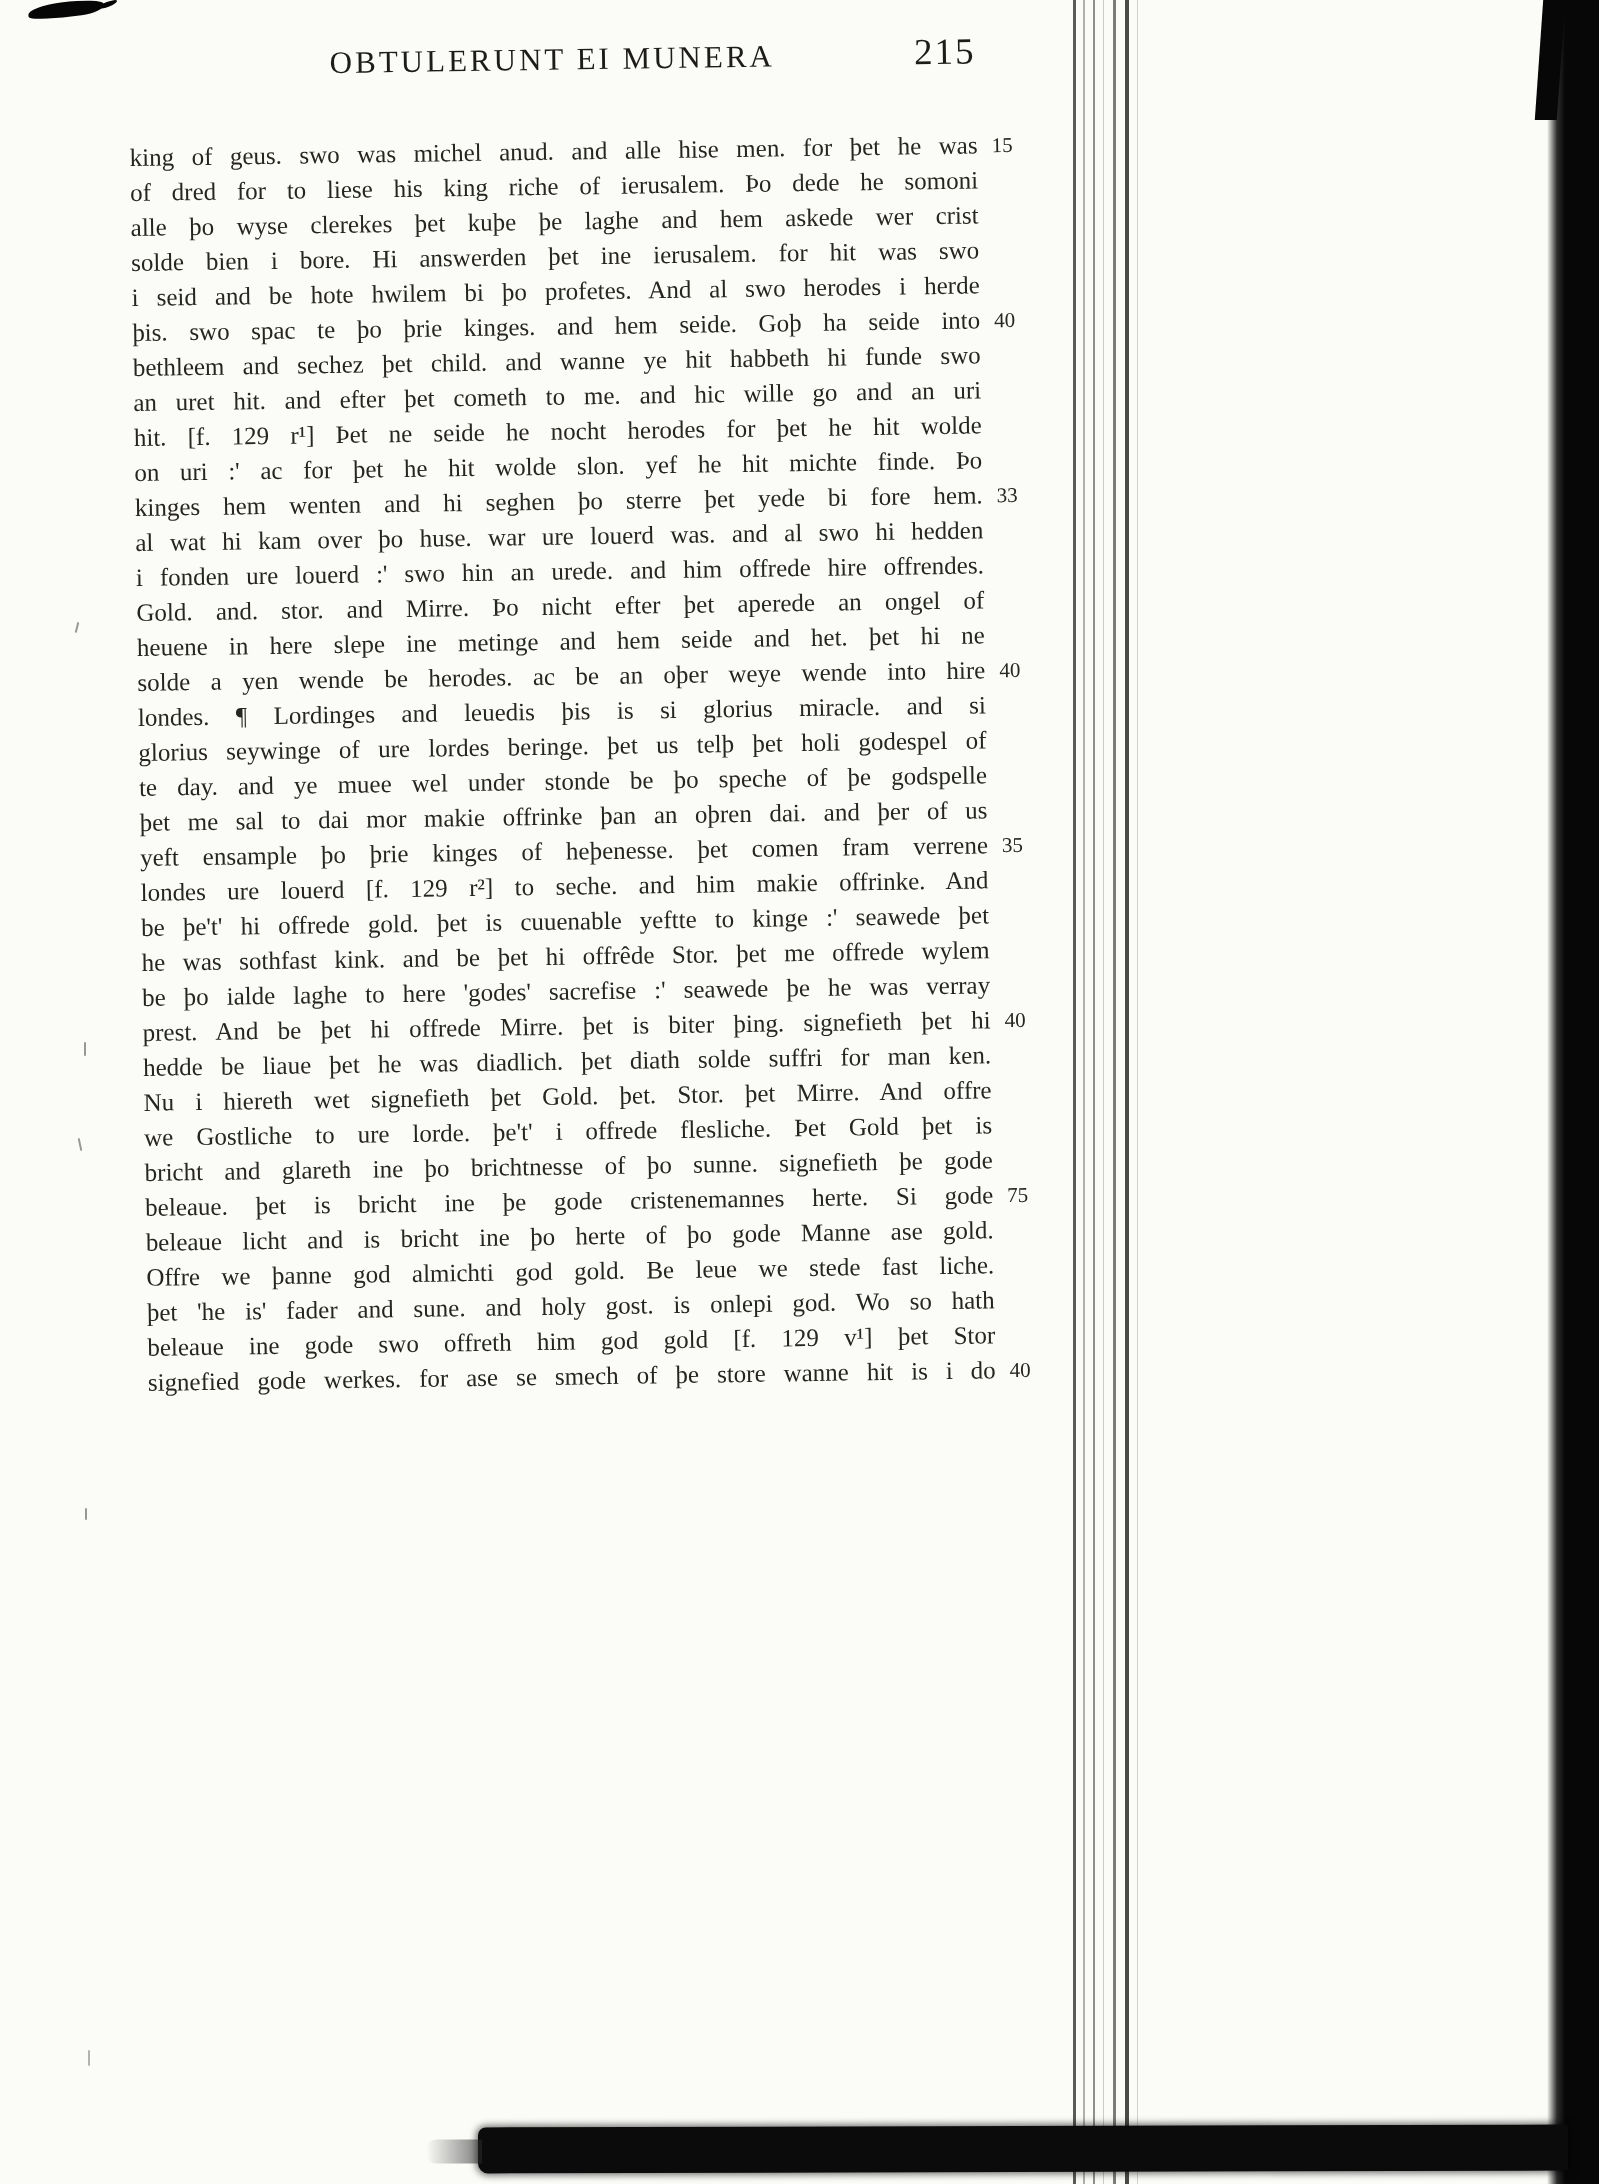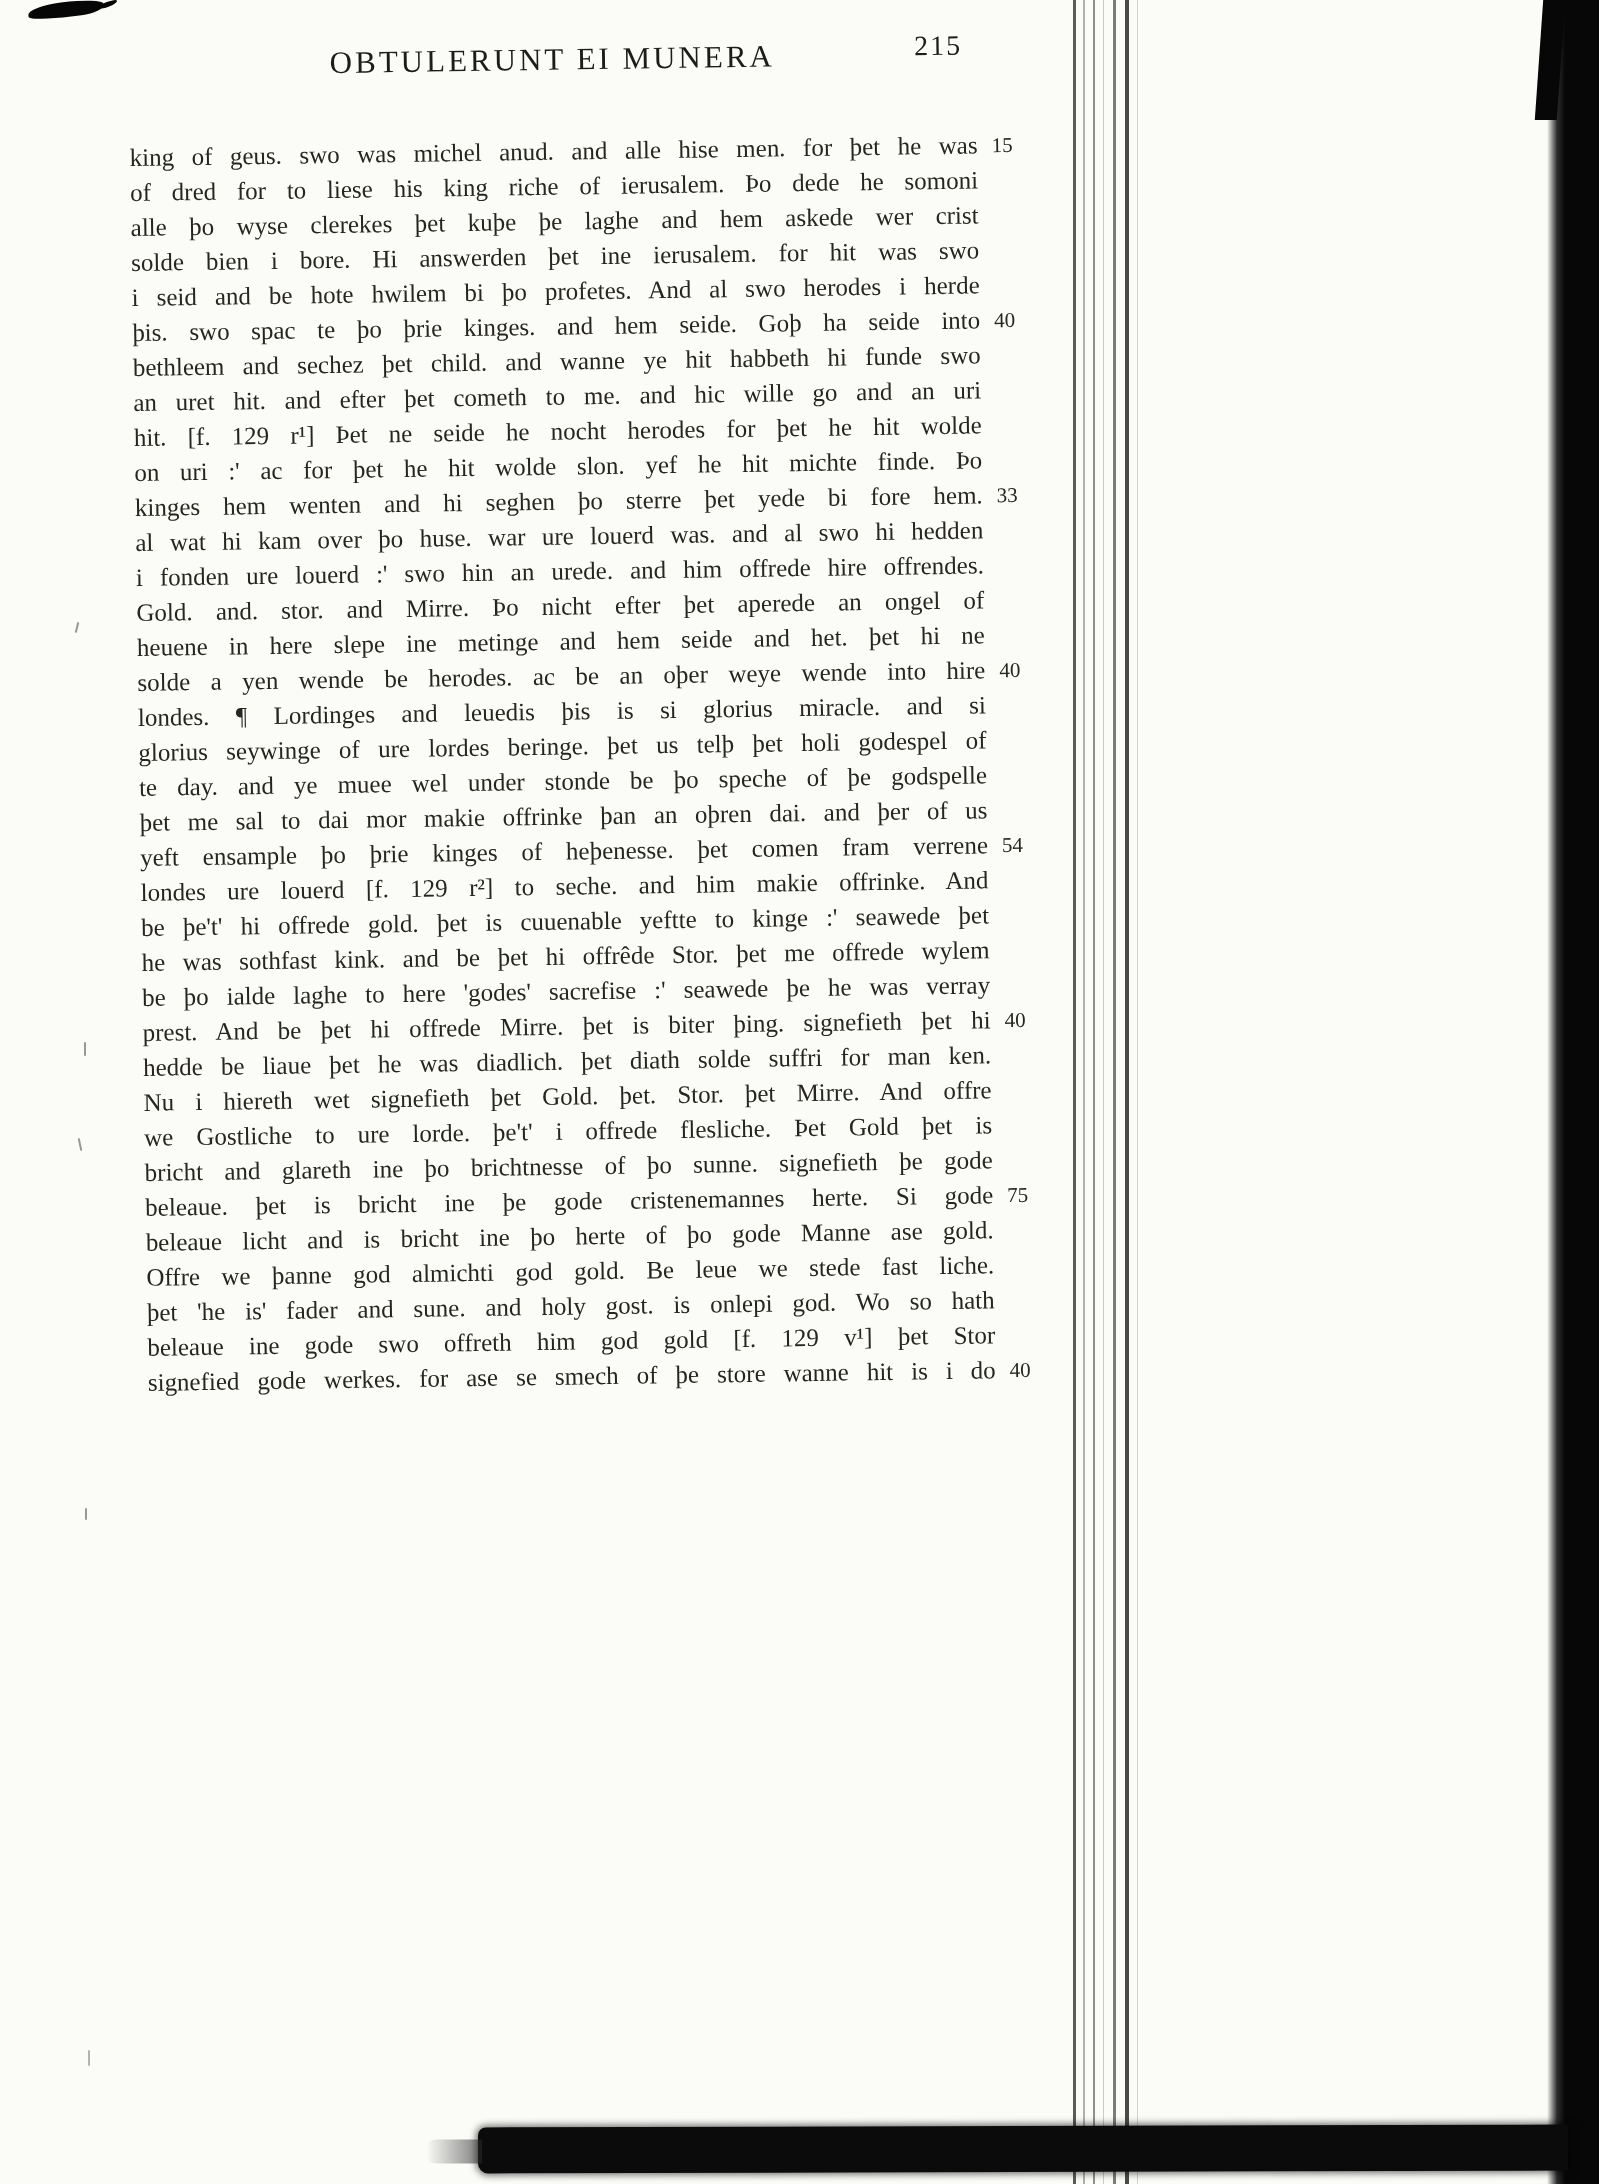--- a/index.html
+++ b/index.html
@@ -17,21 +17,21 @@
     transform-origin:0 0;
   }
   .page-header{position:relative;width:848px;height:64px;}
   .page-title{
     position:absolute;left:0;top:2px;width:848px;
     text-align:center;font-size:31px;letter-spacing:3px;
     color:#1d1c19;
   }
   .page-number{
     position:absolute;left:786px;top:-4px;
-    font-size:28px;letter-spacing:2px;color:#1d1c19;
+    font-size:37px;letter-spacing:2px;color:#1d1c19;
   }
   .text-block{margin-top:30px;width:848px;}
   .line{position:relative;height:35px;width:848px;}
   .line-text{
     display:block;width:100%;
     font-size:25px;line-height:35px;
     text-align:justify;text-align-last:justify;
     word-spacing:1px;
     white-space:nowrap; 
   }
@@ -216,21 +216,21 @@
 
   </div>
 
   <div class="line">
     <span class="line-text">þet me sal to dai mor makie offrinke þan an oþren dai. and þer of us</span>
 
   </div>
 
   <div class="line">
     <span class="line-text">yeft ensample þo þrie kinges of heþenesse. þet comen fram verrene</span>
-    <span class="line-num">54</span>
+    <span class="line-num">35</span>
   </div>
 
   <div class="line">
     <span class="line-text">londes ure louerd [f. 129 r²] to seche. and him makie offrinke. And</span>
 
   </div>
 
   <div class="line">
     <span class="line-text">be þe't' hi offrede gold. þet is cuuenable yeftte to kinge :' seawede þet</span>
 

